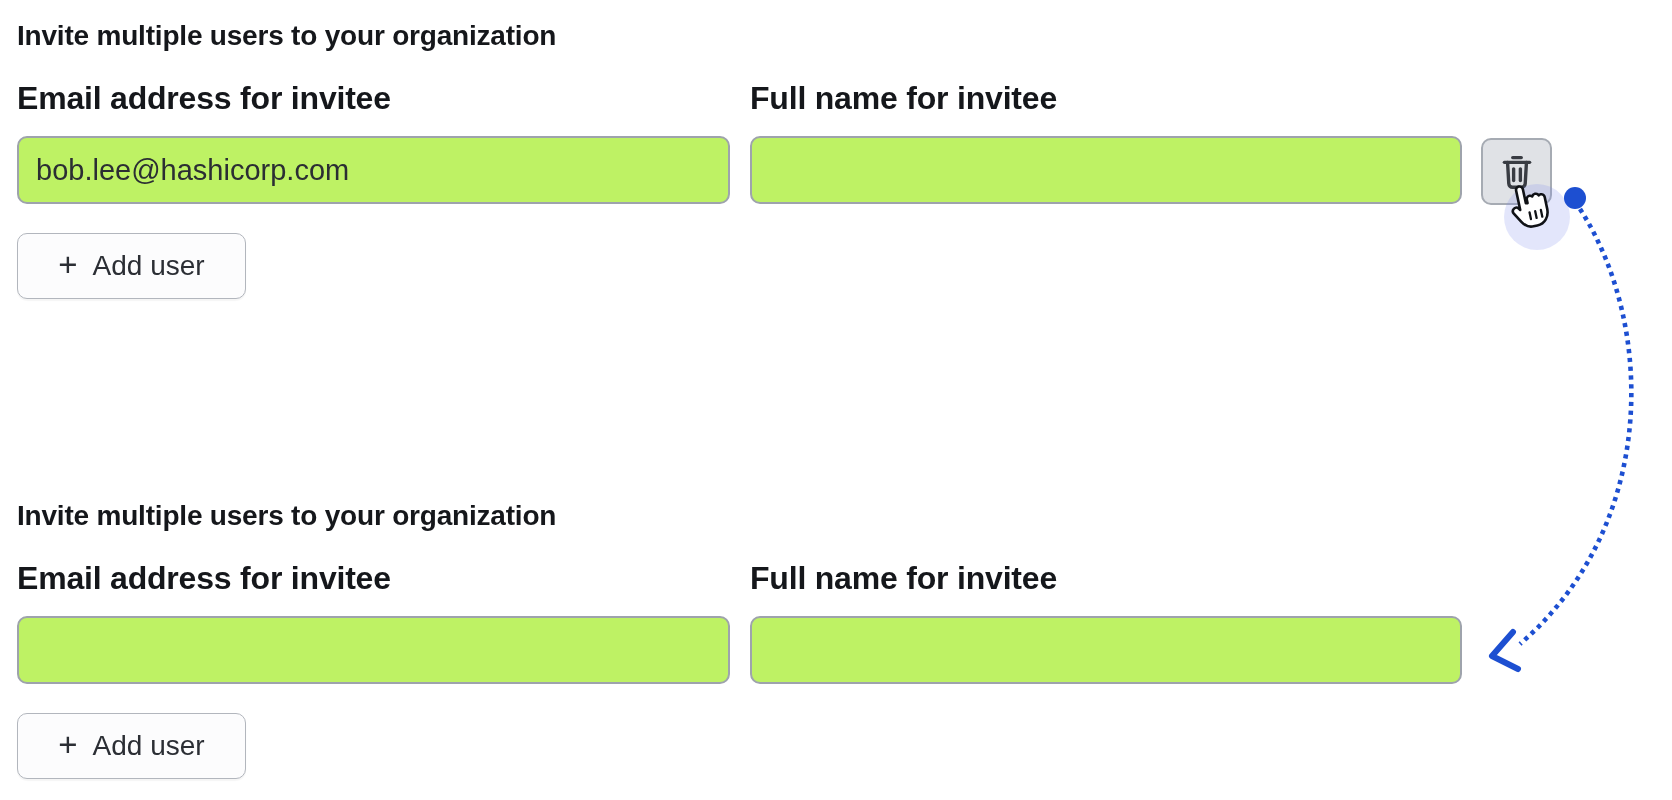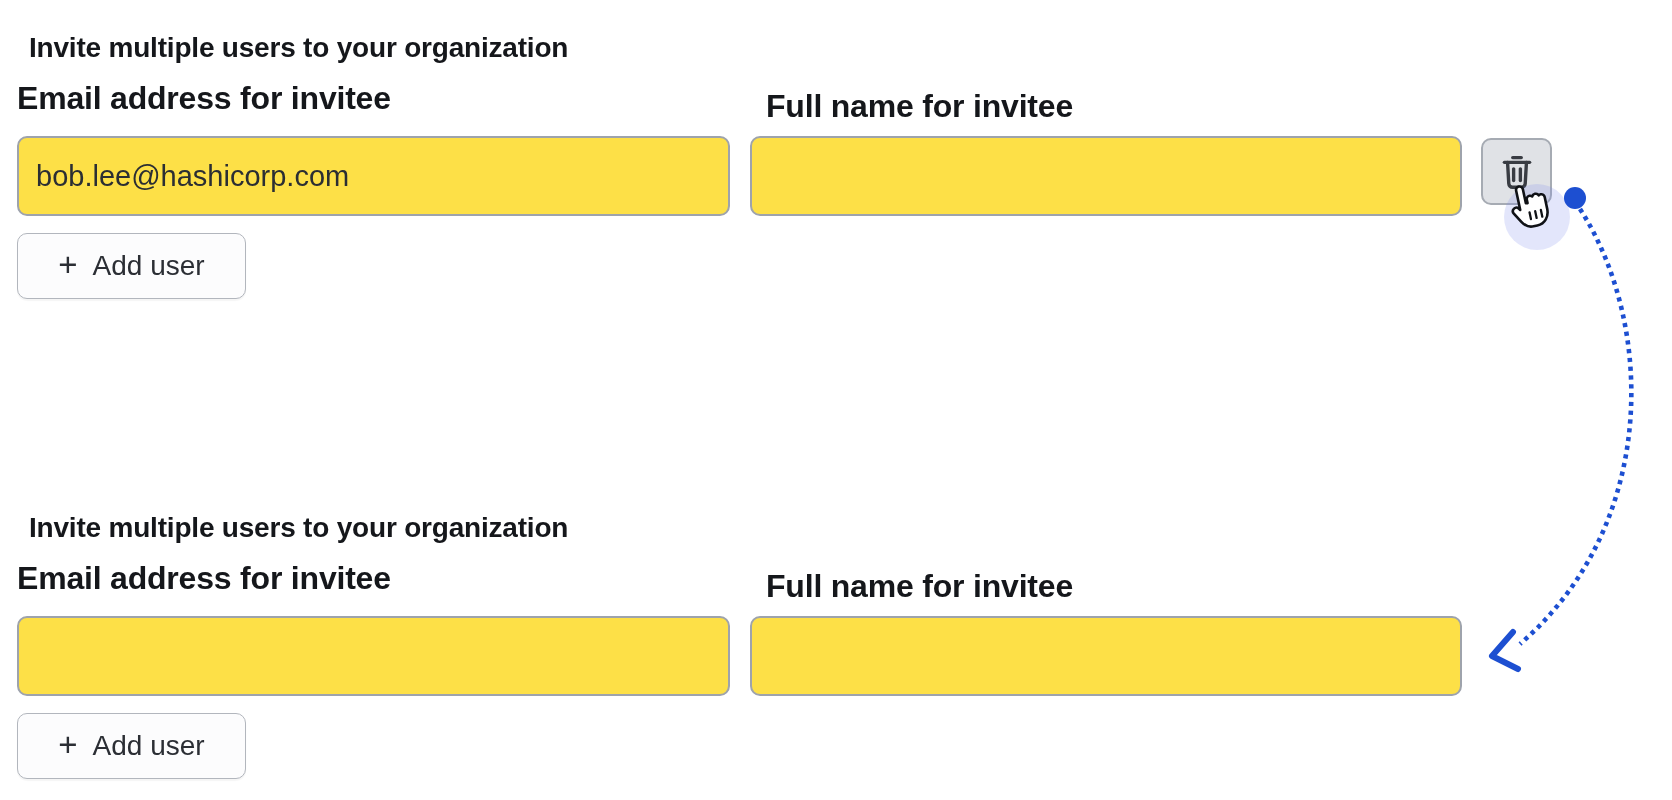--- a/index.html
+++ b/index.html
@@ -19,33 +19,33 @@
   body{
     width:1672px;height:800px;position:relative;overflow:hidden;
     background:var(--page-bg);
     font-family:"Liberation Sans","DejaVu Sans",sans-serif;
     color:var(--text);
   }
   .invite-block{position:absolute;left:0;width:1672px;height:280px;}
   .block-1{top:20px;}
   .block-2{top:500px;}
   .section-heading{
-    position:absolute;top:0;left:17px;margin:12px;
+    position:absolute;top:0;left:17px;margin:0;
     font-size:28px;font-weight:700;color:var(--text);letter-spacing:-0.2px;
   }
   .field-label{
     position:absolute;top:60px;
     font-size:32px;font-weight:700;color:var(--text);letter-spacing:-0.2px;
   }
   .email-label{left:17px;}
-  .name-label{left:766px;margin-top:8px;}
+  .name-label{left:750px;}
   .text-input{
-    position:absolute;top:116px;height:80px;
+    position:absolute;top:116px;height:68px;
     border:2px solid var(--input-border);border-radius:10px;
-    background:#fde047;font-size:29px;color:var(--input-text);
+    background:#bef264;font-size:29px;color:var(--input-text);
     padding:0 17px;font-family:inherit;outline:none;
   }
   .email-input{left:17px;width:713px;}
   .name-input{left:750px;width:712px;}
   .add-user-btn{
     position:absolute;top:213px;left:17px;width:229px;height:66px;
     border:1.7px solid var(--button-border);border-radius:10px;
     background:var(--button-bg);
     box-shadow:0 2px 1px rgba(0,0,0,0.04);
     display:flex;align-items:center;justify-content:center;gap:15px;

